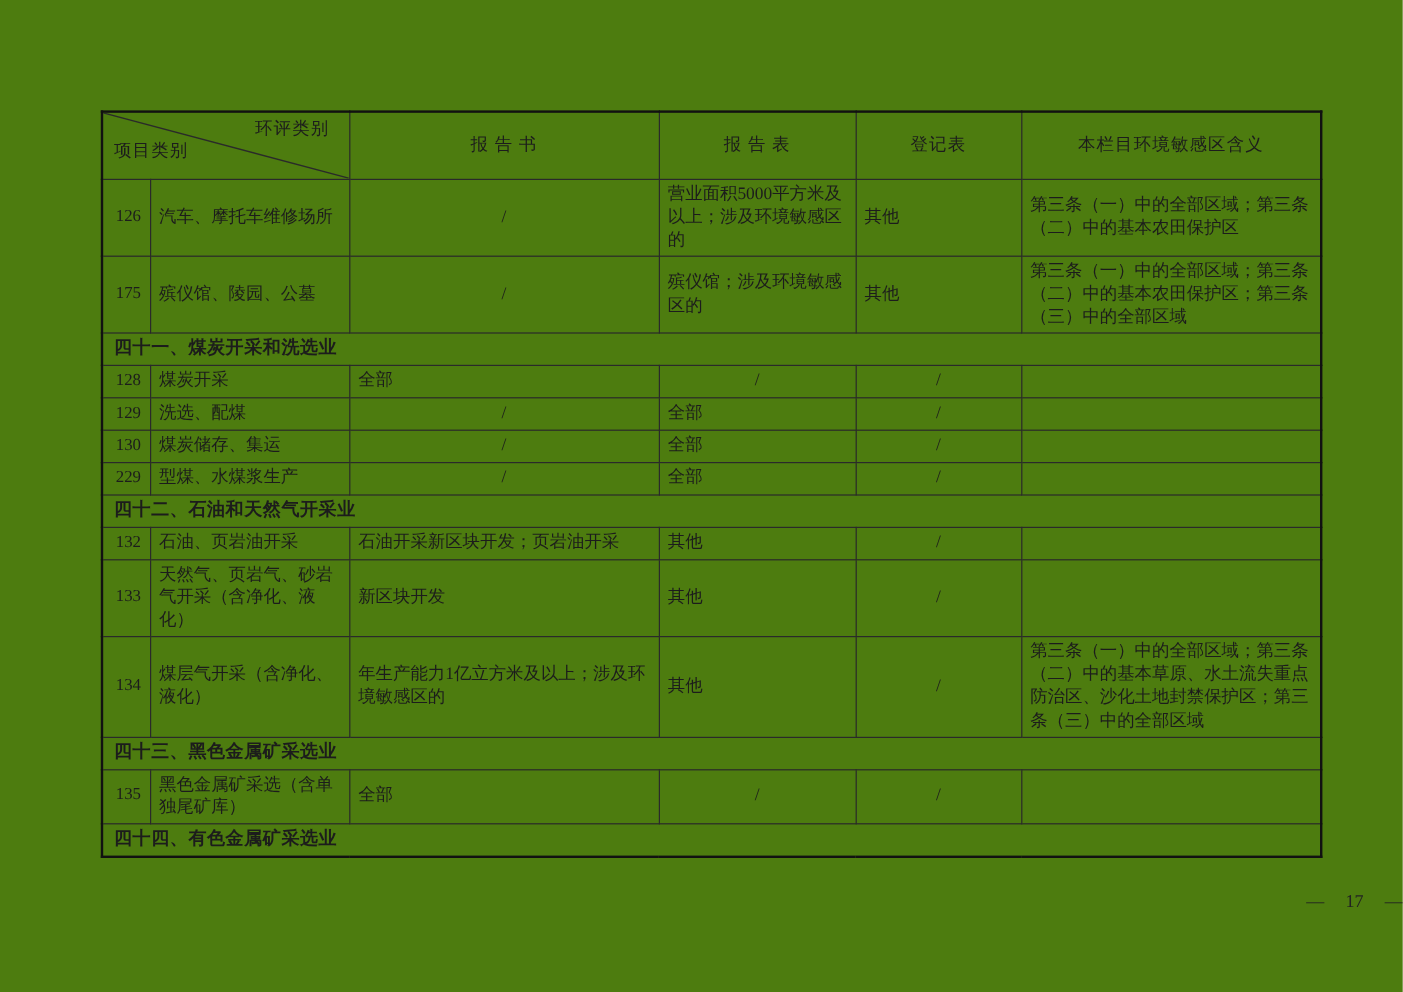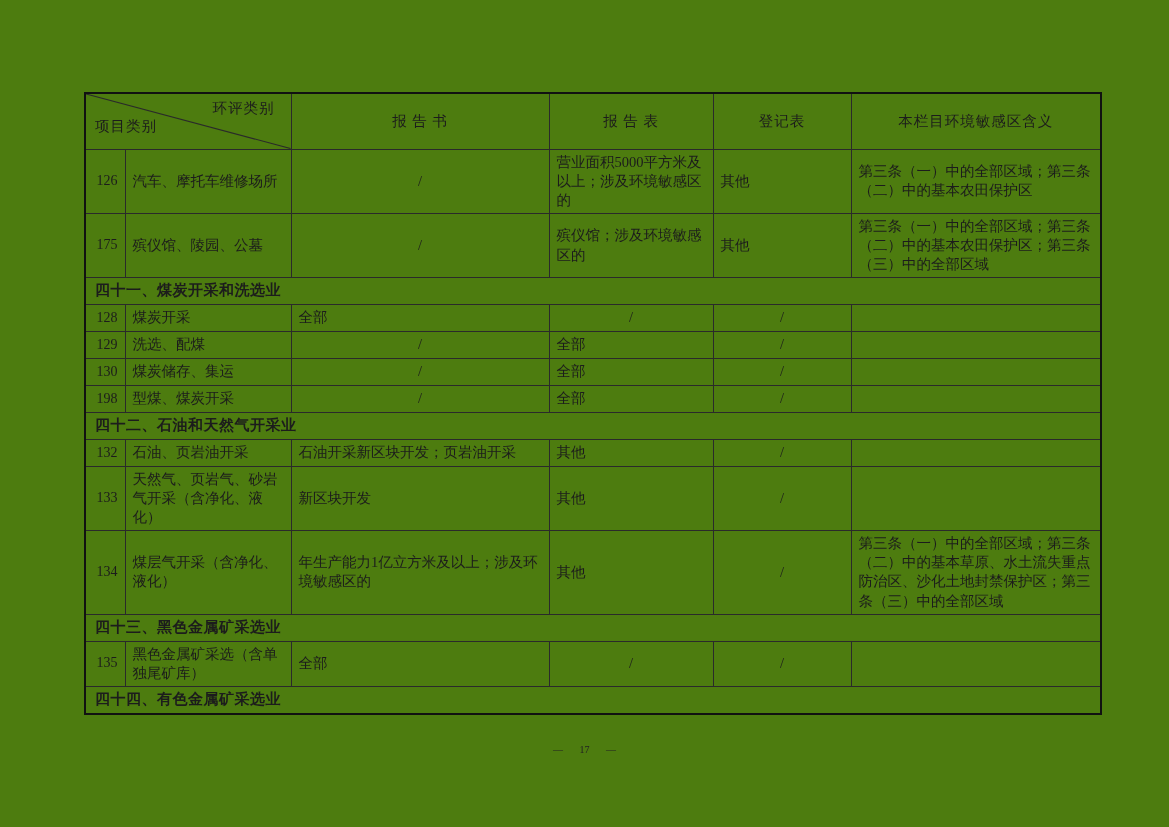--- a/index.html
+++ b/index.html
@@ -62,22 +62,22 @@
     padding: 3px 9px;
     height: 26px;
     letter-spacing: 0.5px;
   }
   tr.item-row td { height: 27px; }
   td.row-number-cell { text-align: right; font-size: 14px; }
   td.slash-cell { text-align: center; }
   .page-footer {
     position: absolute;
     left: 0; right: 0; top: 744px;
-    text-align: center;
-    font-size: 10px;
+    text-align: right;
+    font-size: 15px;
     word-spacing: 14px;
     color: #222;
   }
 </style>
 </head>
 <body>
 
 <div class="page">
 
   <table class="doc-table">
@@ -142,22 +142,22 @@
         </tr>
         <tr class="item-row">
           <td class="row-number-cell">130</td>
           <td class="category-cell">煤炭储存、集运</td>
           <td class="report-book-cell slash-cell">/</td>
           <td class="report-form-cell">全部</td>
           <td class="registration-cell slash-cell">/</td>
           <td class="meaning-cell"></td>
         </tr>
         <tr class="item-row">
-          <td class="row-number-cell">198</td>
-          <td class="category-cell">型煤、煤炭开采</td>
+          <td class="row-number-cell">229</td>
+          <td class="category-cell">型煤、水煤浆生产</td>
           <td class="report-book-cell slash-cell">/</td>
           <td class="report-form-cell">全部</td>
           <td class="registration-cell slash-cell">/</td>
           <td class="meaning-cell"></td>
         </tr>
         <tr class="section-row">
           <td colspan="6">四十二、石油和天然气开采业</td>
         </tr>
         <tr class="item-row">
           <td class="row-number-cell">132</td>

